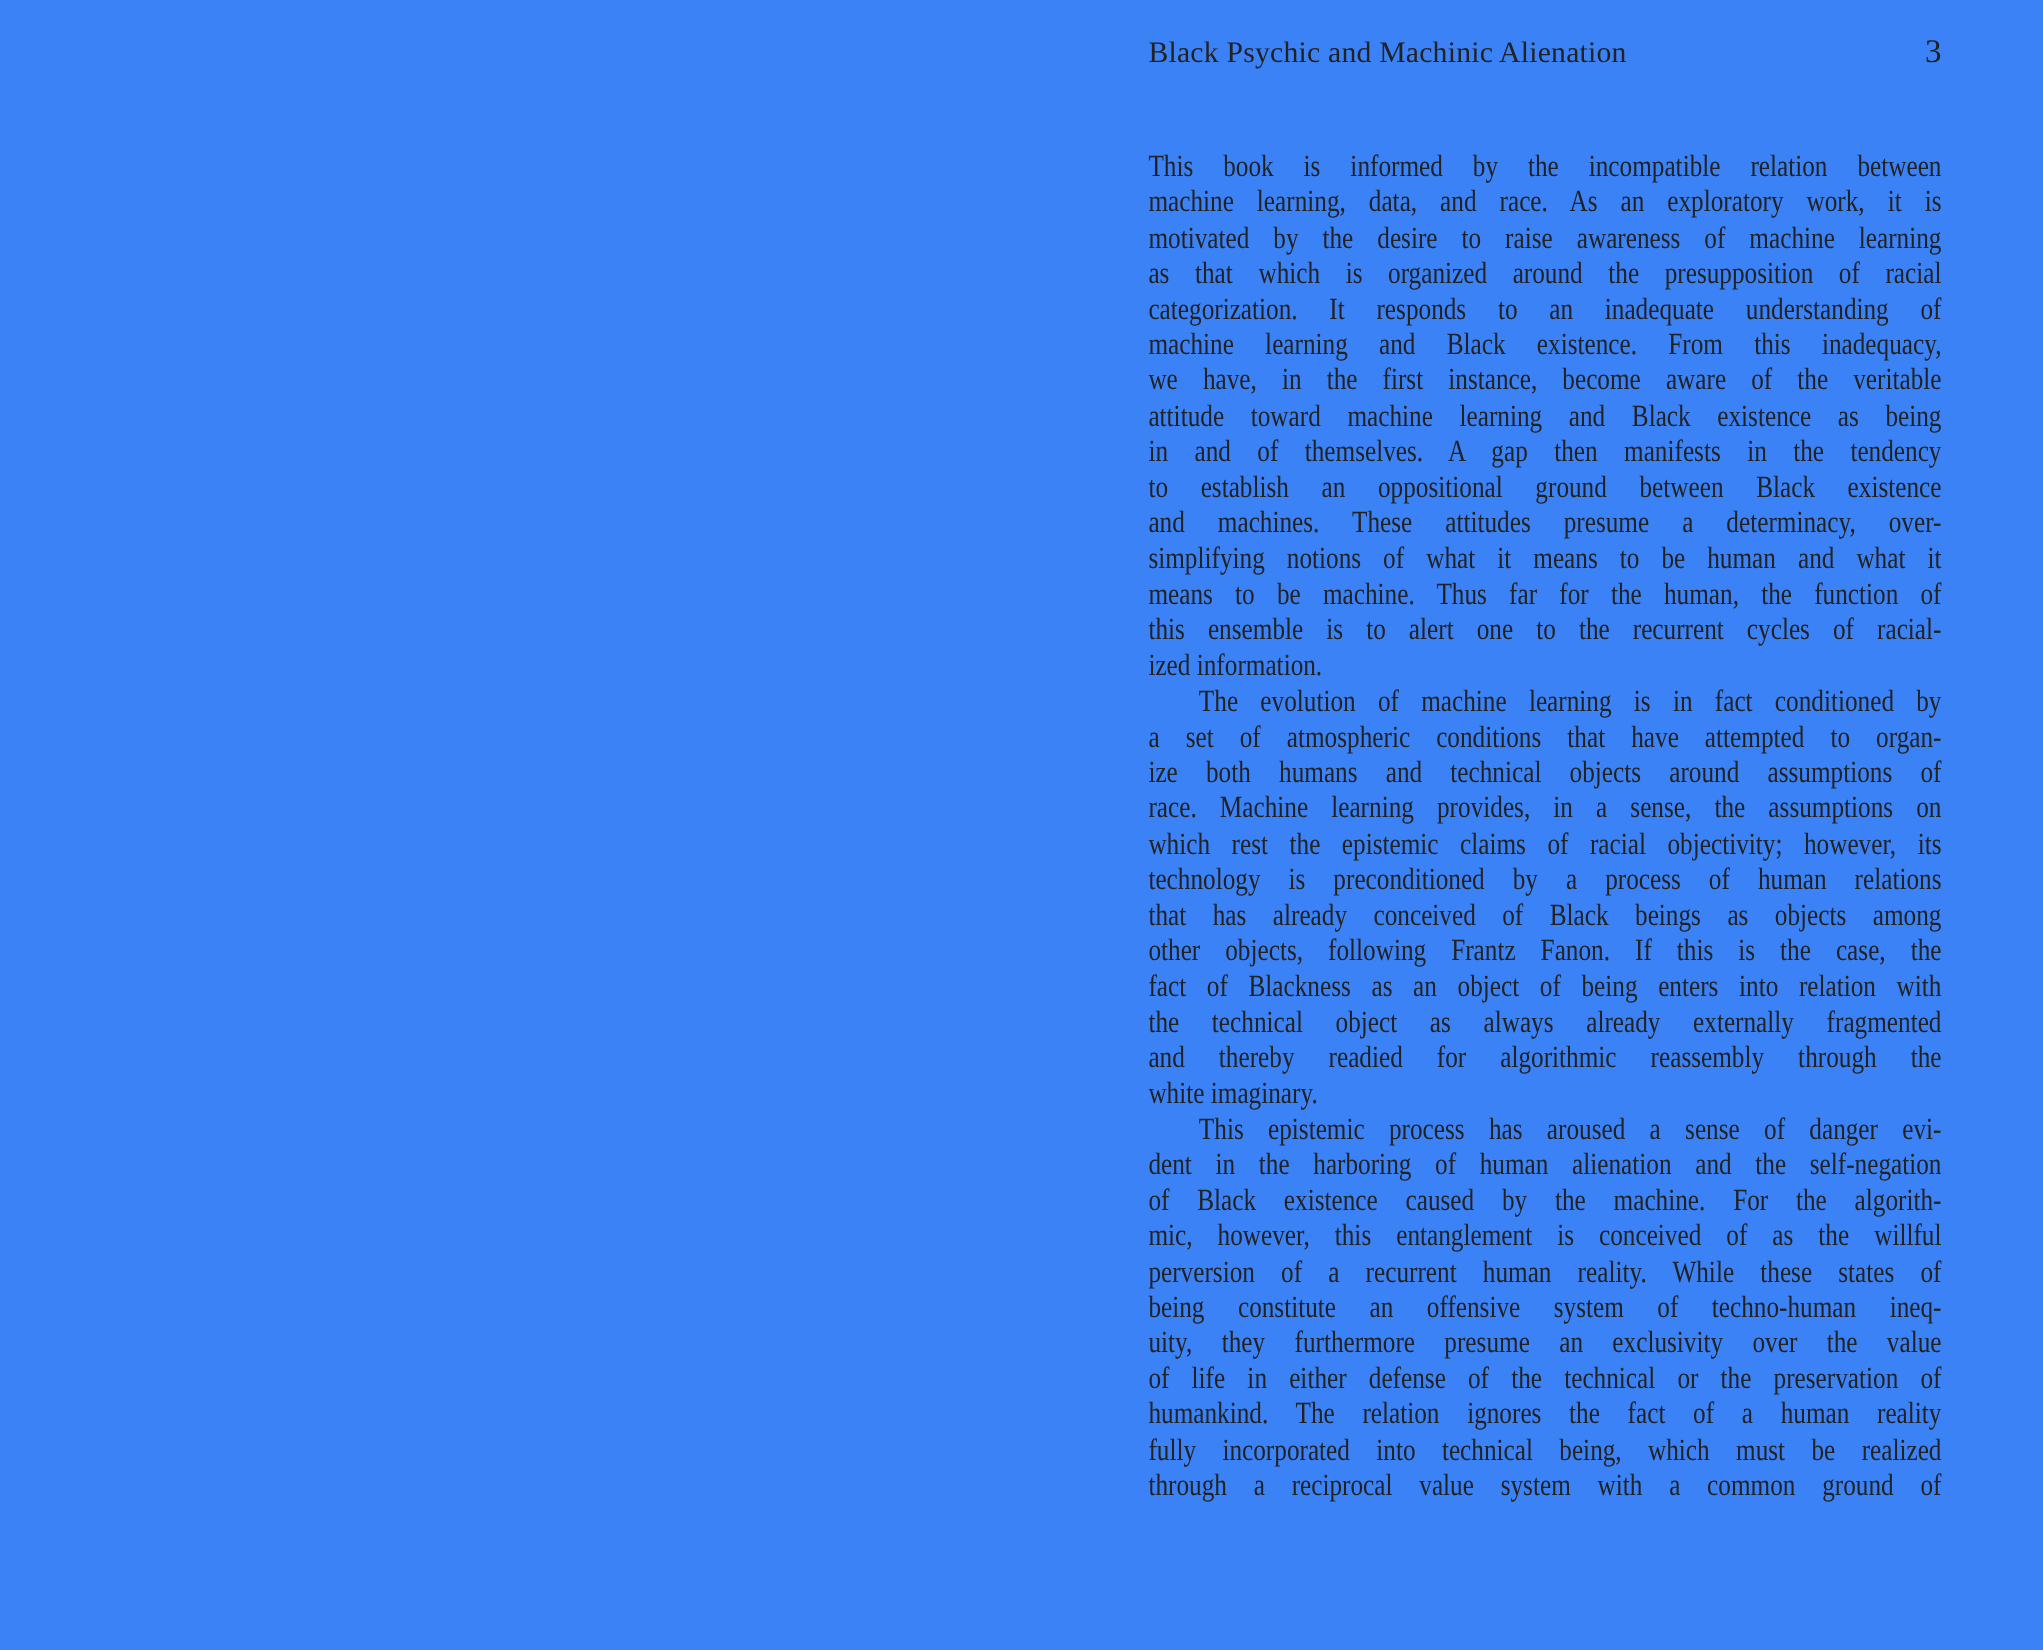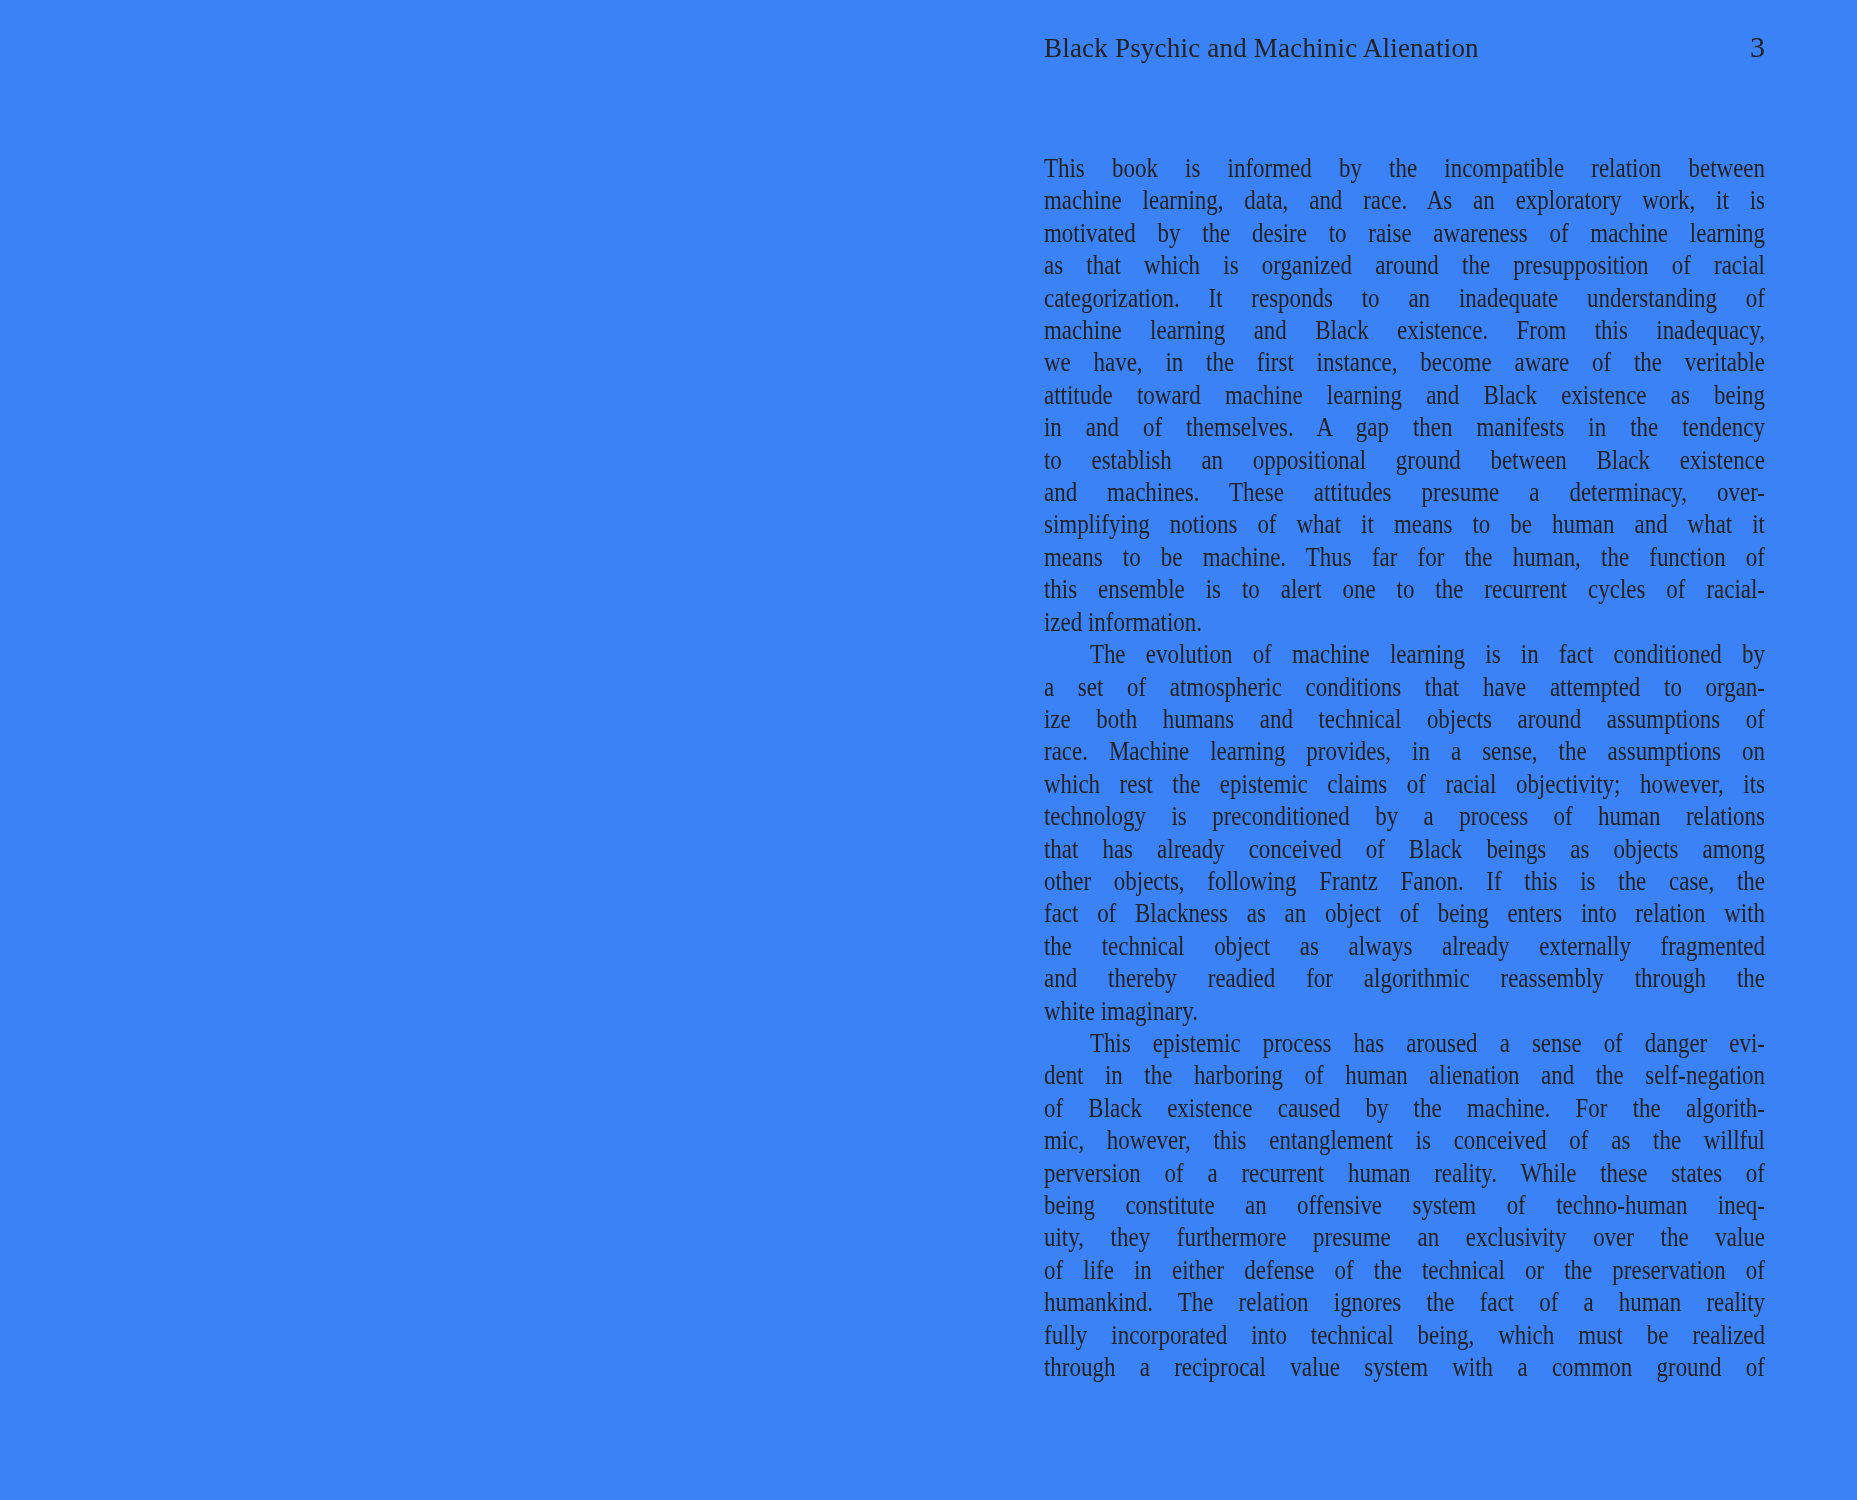--- a/index.html
+++ b/index.html
@@ -33,21 +33,21 @@
     white-space: nowrap;
   }
   #page-number {
     font-size: 30px;
     line-height: 34px;
   }
   
   #body-column {
     position: absolute;
     left: 1044px;
-    top: 152px;
+    top: 136px;
     width: 721px;
     color: #222222;
   }
   #body-inner {
     width: 880px;
     transform: scaleX(0.8193);
     transform-origin: 0 0;
   }
   .paragraph { margin: 0; padding: 0; }
   .line {

